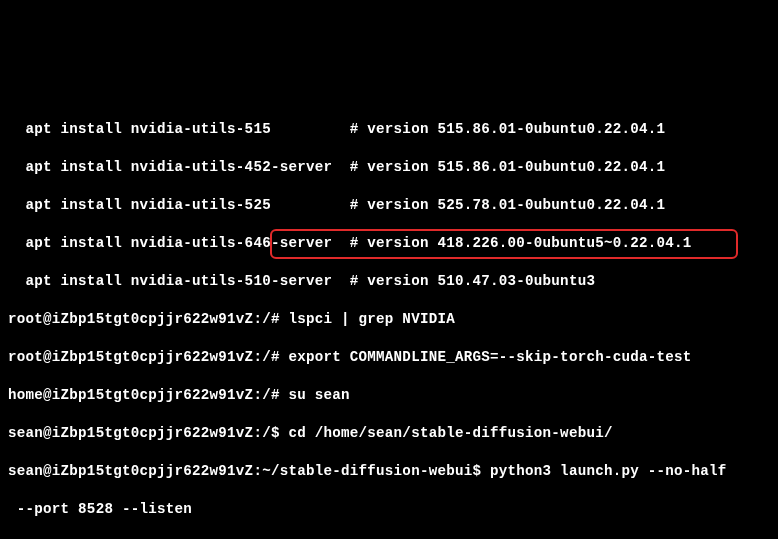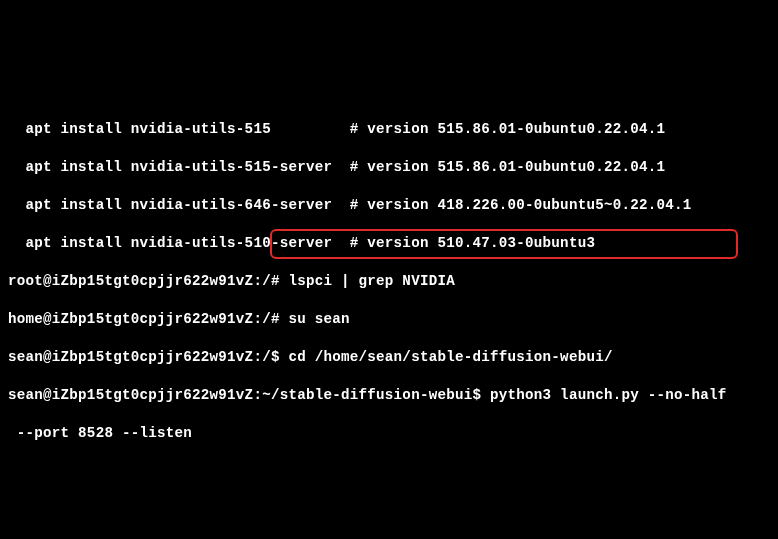--- a/index.html
+++ b/index.html
@@ -31,24 +31,26 @@
     pointer-events: none;
   }
 </style>
 </head>
 <body>
 
 
 
 <div class="terminal">
 <div class="term-line">  apt install nvidia-utils-515         # version 515.86.01-0ubuntu0.22.04.1</div>
-<div class="term-line">  apt install nvidia-utils-515-server  # version 515.86.01-0ubuntu0.22.04.1</div>
+<div class="term-line">  apt install nvidia-utils-452-server  # version 515.86.01-0ubuntu0.22.04.1</div>
+<div class="term-line">  apt install nvidia-utils-525         # version 525.78.01-0ubuntu0.22.04.1</div>
 <div class="term-line">  apt install nvidia-utils-646-server  # version 418.226.00-0ubuntu5~0.22.04.1</div>
 <div class="term-line">  apt install nvidia-utils-510-server  # version 510.47.03-0ubuntu3</div>
 <div class="term-line">root@iZbp15tgt0cpjjr622w91vZ:/# lspci | grep NVIDIA</div>
+<div class="term-line">root@iZbp15tgt0cpjjr622w91vZ:/# export COMMANDLINE_ARGS=--skip-torch-cuda-test</div>
 <div class="term-line">home@iZbp15tgt0cpjjr622w91vZ:/# su sean</div>
 <div class="term-line">sean@iZbp15tgt0cpjjr622w91vZ:/$ cd /home/sean/stable-diffusion-webui/</div>
 <div class="term-line">sean@iZbp15tgt0cpjjr622w91vZ:~/stable-diffusion-webui$ python3 launch.py --no-half</div>
 <div class="term-line"> --port 8528 --listen</div>
 
 
 
 
 
 

